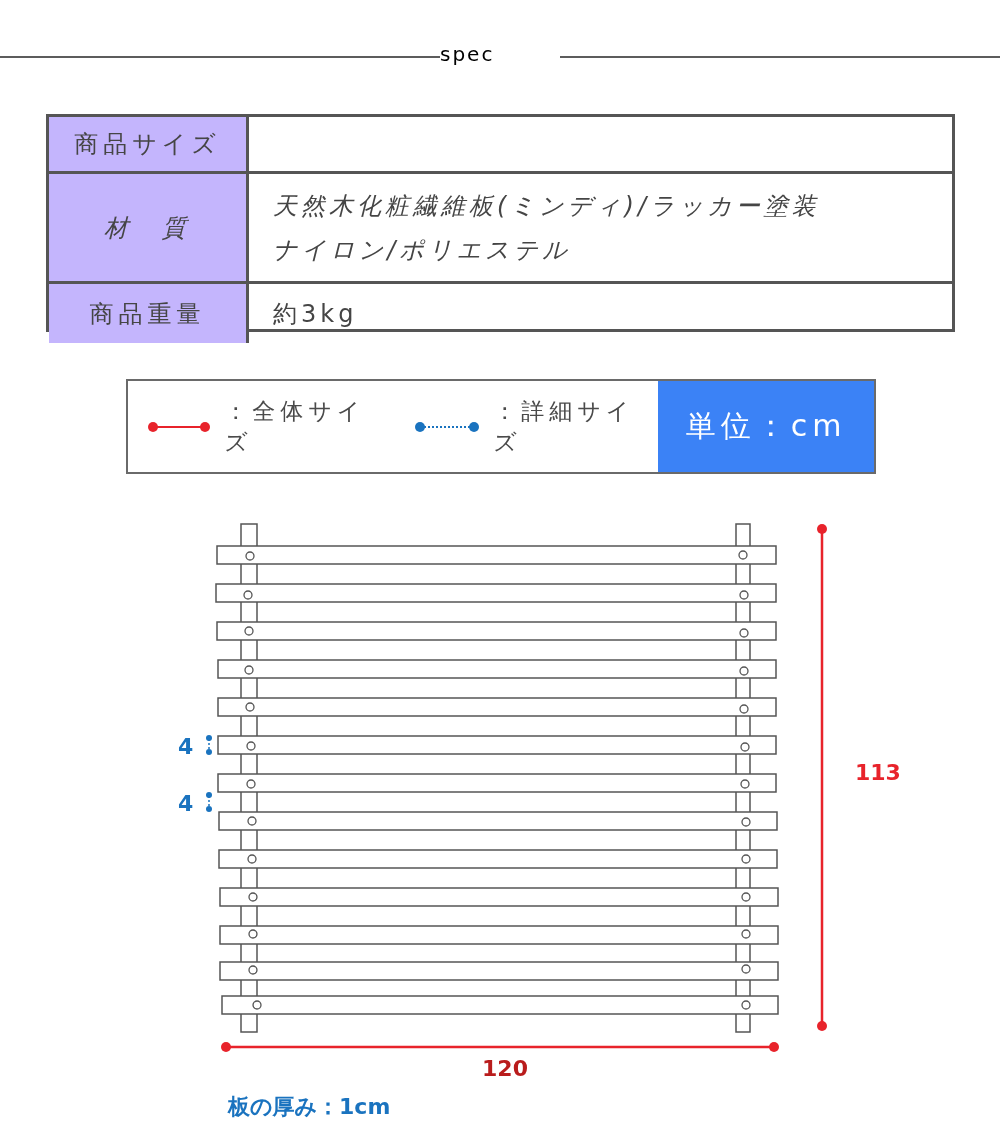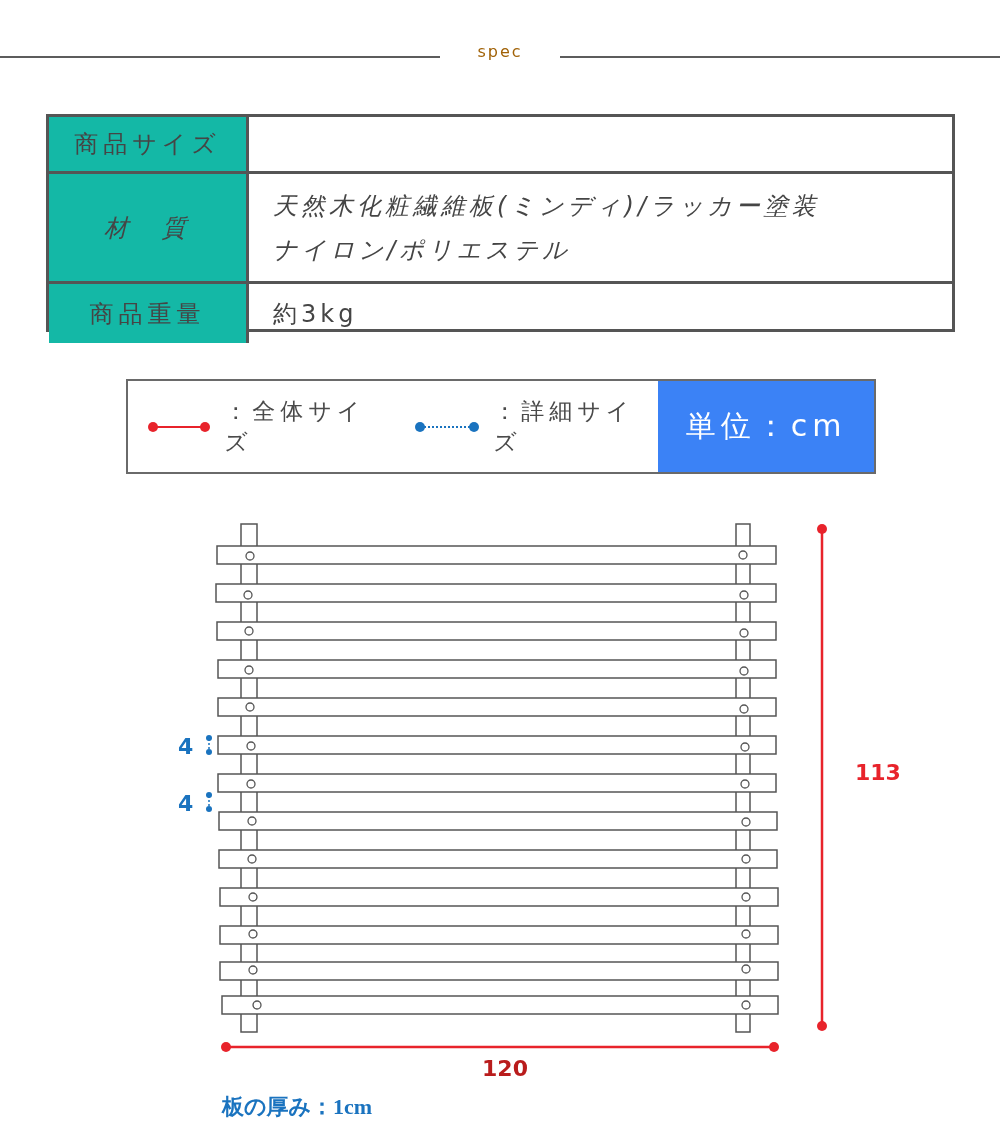--- a/index.html
+++ b/index.html
@@ -3,28 +3,28 @@
   <meta charset="utf-8">
   <style>
     html, body { margin: 0; padding: 0; background: #ffffff; }
     body { width: 1000px; height: 1148px; position: relative; overflow: hidden;
            font-family: "DejaVu Sans", "Liberation Sans", sans-serif; color: #4a4a4a; }
 
     .spec-header { position: absolute; top: 40px; left: 0; width: 1000px; height: 34px; }
     .spec-line { position: absolute; top: 16px; height: 2px; background: #5c5c5c; }
     .spec-line.left { left: 0; width: 440px; }
     .spec-line.right { left: 560px; width: 440px; }
-    .spec-title { position: absolute; left: 440px; width: 120px; top: 2px; text-align: center;
-                  font-size: 16px; letter-spacing: 2px; color: #a16207; }
+    .spec-title { position: absolute; left: 440px; width: 120px; top: 2px; 
+                  font-size: 20px; letter-spacing: 2px; color: #000000; }
 
     .spec-table { position: absolute; left: 46px; top: 114px; width: 909px; height: 218px;
                   border: 3px solid #555; box-sizing: border-box; }
     .row { position: absolute; left: 0; width: 903px; display: flex; box-sizing: border-box; }
     .row + .row { border-top: 3px solid #555; }
-    .cell-label { width: 200px; background: #14b8a6; border-right: 3px solid #555;
+    .cell-label { width: 200px; background: #c4b5fd; border-right: 3px solid #555;
                   display: flex; align-items: center; justify-content: center;
                   font-size: 24px; letter-spacing: 5px; color: #454545; box-sizing: border-box; }
     .cell-value { flex: 1; padding-left: 24px; display: flex; flex-direction: column; justify-content: center;
                   font-size: 24px; letter-spacing: 4px; color: #454545; line-height: 44px; }
 
     .legend { position: absolute; left: 126px; top: 379px; width: 750px; height: 95px;
               border: 2px solid #6a6a6a; box-sizing: border-box; display: flex; }
     .legend-main { flex: 1; display: flex; align-items: center; padding-left: 20px; border-radius: 13px; }
     .legend-item { display: flex; align-items: center; font-size: 23px; letter-spacing: 5px; color: #4a4a4a; }
     .legend-item + .legend-item { margin-left: 26px; }
@@ -34,21 +34,21 @@
     .legend-sample .ln { position: absolute; left: 5px; right: 5px; top: 5px; height: 0; }
     .legend-unit { width: 216px; background: #3b82f6; color: #ffffff; display: flex; align-items: center;
                    justify-content: center; font-size: 30px; letter-spacing: 5px; }
 
     .diagram { position: absolute; left: 0; top: 500px; width: 1000px; height: 620px; }
     .dim-label { position: absolute; font-weight: bold; font-size: 22px; }
     .dim-width { left: 470px; top: 556px; width: 70px; text-align: center; color: #b91c1c; }
     .dim-height { left: 855px; top: 260px; color: #e8232b; }
     .dim-gap1 { left: 178px; top: 234px; color: #1a73bf; }
     .dim-gap2 { left: 178px; top: 291px; color: #1a73bf; }
-    .thickness { position: absolute; left: 222px; top: 1092px; font-weight: bold; font-size: 22px; color: #1a73bf; font-family: Liberation Serif, serif; }
+    .thickness { position: absolute; left: 228px; top: 1092px; font-weight: bold; font-size: 22px; color: #1a73bf; }
   </style>
 </head>
 <body>
 
 <div class="spec-header">
   <div class="spec-line left"></div>
   <div class="spec-title">spec</div>
   <div class="spec-line right"></div>
 </div>
 

